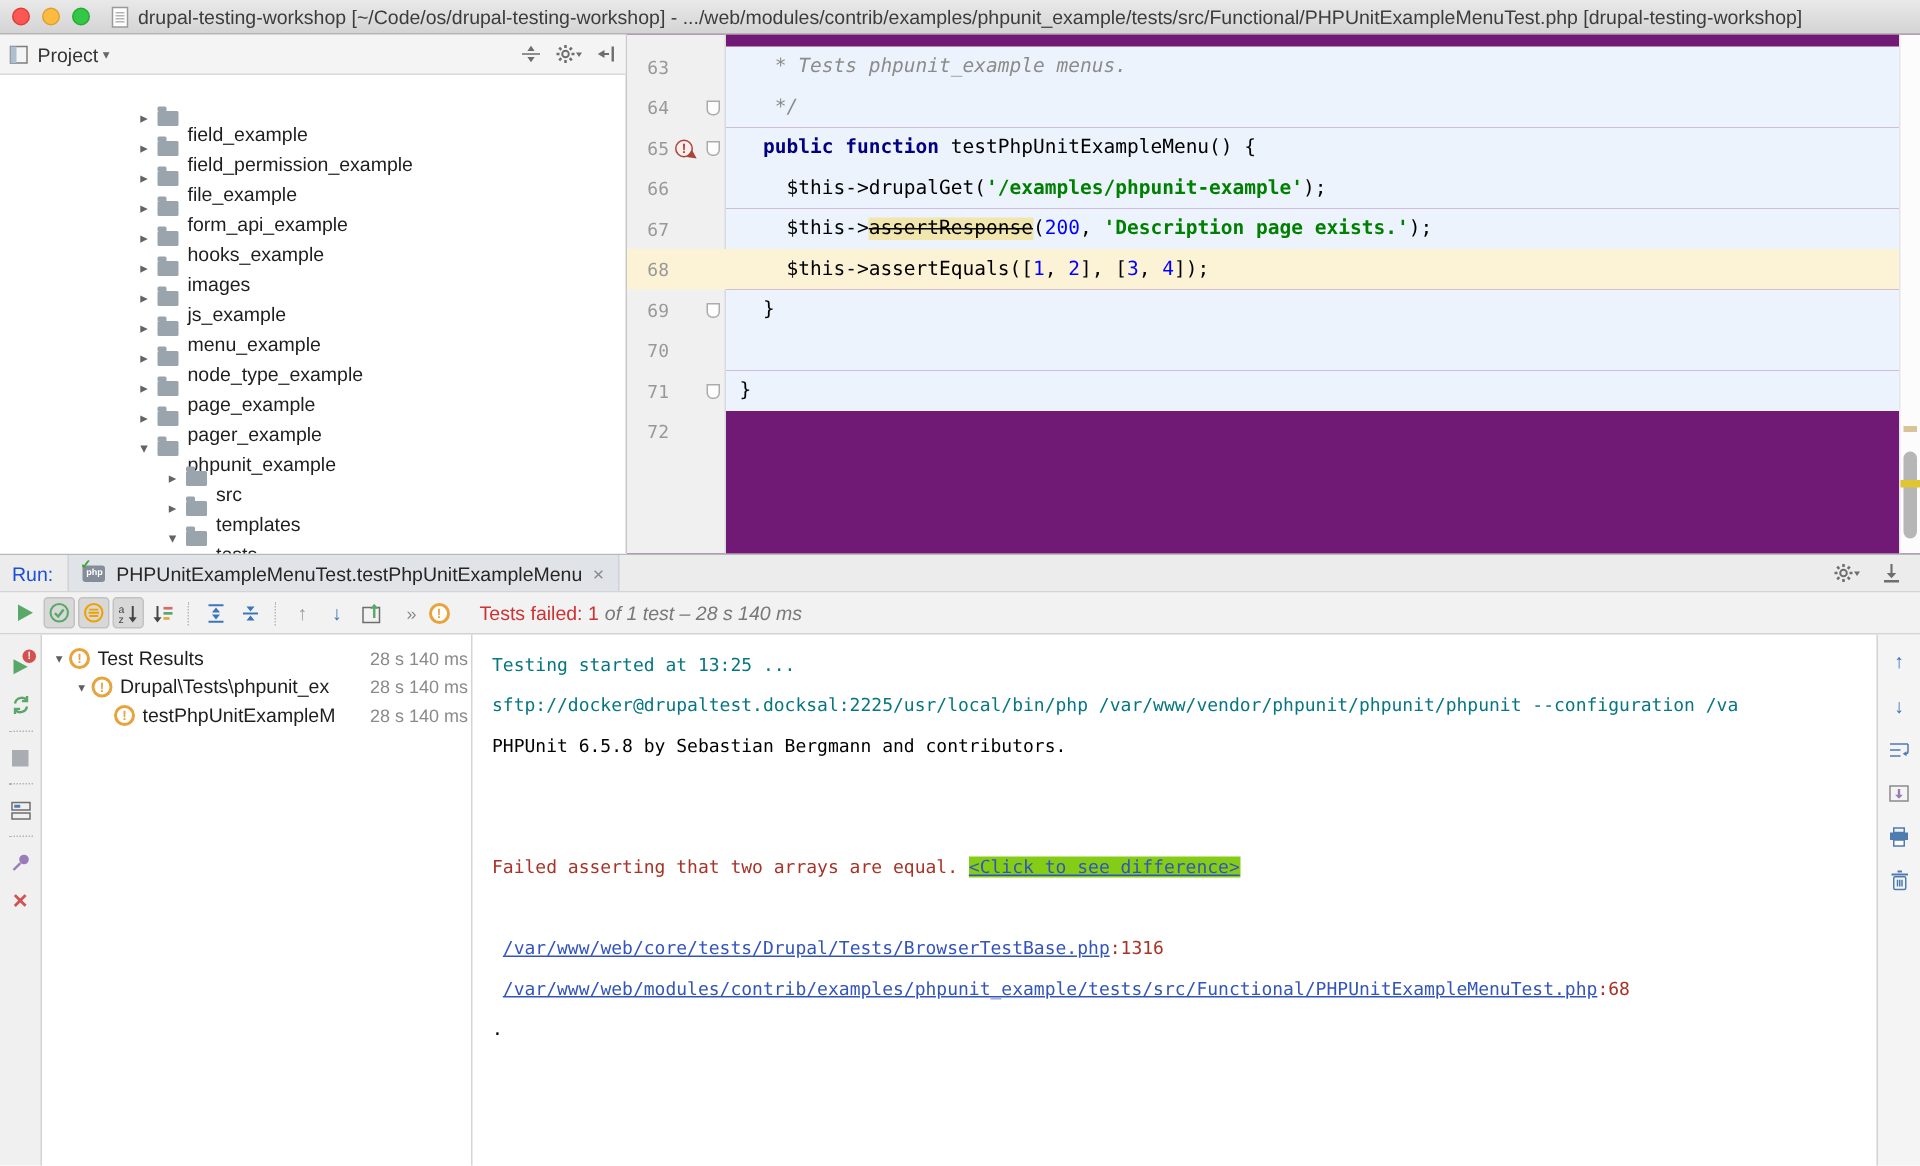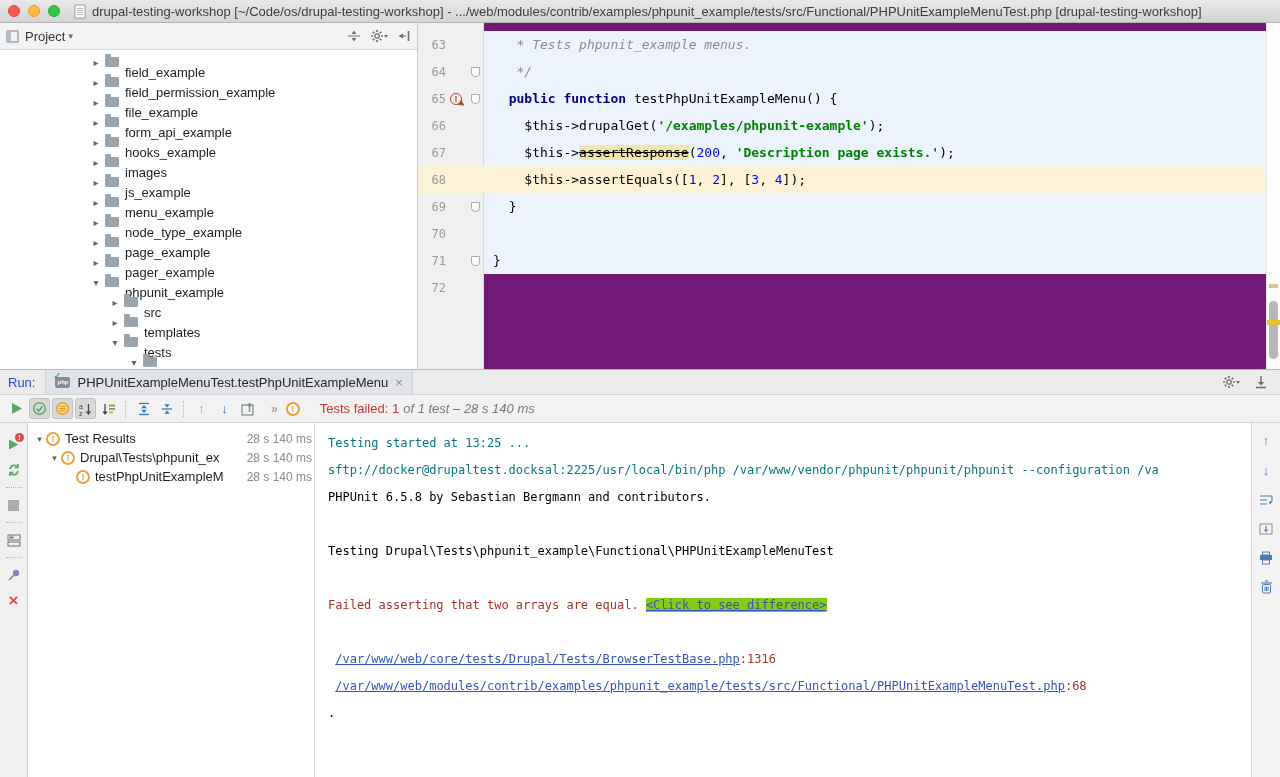--- a/index.html
+++ b/index.html
@@ -12,21 +12,21 @@
   .tl{width:12px;height:12px;border-radius:50%;margin-left:8px;flex:none;}
   .tl.red{background:#fc5753;border:1px solid #df3e37;box-sizing:border-box;}
   .tl.yellow{background:#fdbc40;border:1px solid #de9f34;box-sizing:border-box;}
   .tl.green{background:#33c748;border:1px solid #27aa35;box-sizing:border-box;}
   .titlebar .doc{margin-left:14px;flex:none;display:inline-flex;}
   .titlebar .title{margin-left:6px;color:#3c3c3c;font-size:13px;white-space:nowrap;overflow:hidden;}
   
   .main{display:flex;height:346px;}
   
   .project{width:418px;flex:none;border-right:1px solid #c9c9c9;box-sizing:border-box;
-    display:flex;flex-direction:column;background:#fff;}
+    display:flex;flex-direction:column;background:#fff;gap:17px;}
   .phead{height:26px;background:#f4f4f4;border-bottom:1px solid #d9d9d9;
     display:flex;align-items:center;padding:0 6px;flex:none;}
   .phead .plabel{margin:0 3px 0 6px;color:#333;}
   .phead .caret{color:#666;font-size:9px;margin-right:4px;}
   .phead .spacer{flex:1;}
   .phead .hicon{margin-left:9px;display:inline-flex;align-items:center;}
   .ptree{flex:1;overflow:hidden;padding-top:2px;}
   .tree-row{height:20px;display:flex;align-items:center;white-space:nowrap;}
   .tree-arrow{width:14px;color:#646464;font-size:10px;text-align:center;flex:none;}
   .folder-icon{width:14px;height:10px;background:#9aa4ad;border-radius:1px;
@@ -516,21 +516,20 @@
           <span class="tlabel2">testPhpUnitExampleM</span>
           <span class="ttime">28 s 140 ms</span>
         </div>
       </div>
 
     <div class="console" id="console">
         <div class="console-line"><span class="c-info">Testing started at 13:25 ...</span></div>
         <div class="console-line"><span class="c-info">sftp://docker@drupaltest.docksal:2225/usr/local/bin/php /var/www/vendor/phpunit/phpunit/phpunit --configuration /va</span></div>
         <div class="console-line"><span class="c-plain">PHPUnit 6.5.8 by Sebastian Bergmann and contributors.</span></div>
         <div class="console-line"></div>
-        <div class="console-line"><span class="c-plain">Testing Drupal\Tests\phpunit_example\Functional\PHPUnitExampleMenuTest</span></div>
         <div class="console-line"></div>
         <div class="console-line"><span class="c-error">Failed asserting that two arrays are equal. </span><span class="c-linkbox">&lt;Click to see difference&gt;</span></div>
         <div class="console-line"></div>
         <div class="console-line"><span class="c-plain"> </span><span class="c-link">/var/www/web/core/tests/Drupal/Tests/BrowserTestBase.php</span><span class="c-error">:1316</span></div>
         <div class="console-line"><span class="c-plain"> </span><span class="c-link">/var/www/web/modules/contrib/examples/phpunit_example/tests/src/Functional/PHPUnitExampleMenuTest.php</span><span class="c-error">:68</span></div>
         <div class="console-line"><span class="c-plain">.</span></div>
       </div>
 
     <div class="ctoolbar">
       <span style="color:#3b74bd;font-weight:bold;">↑</span>

